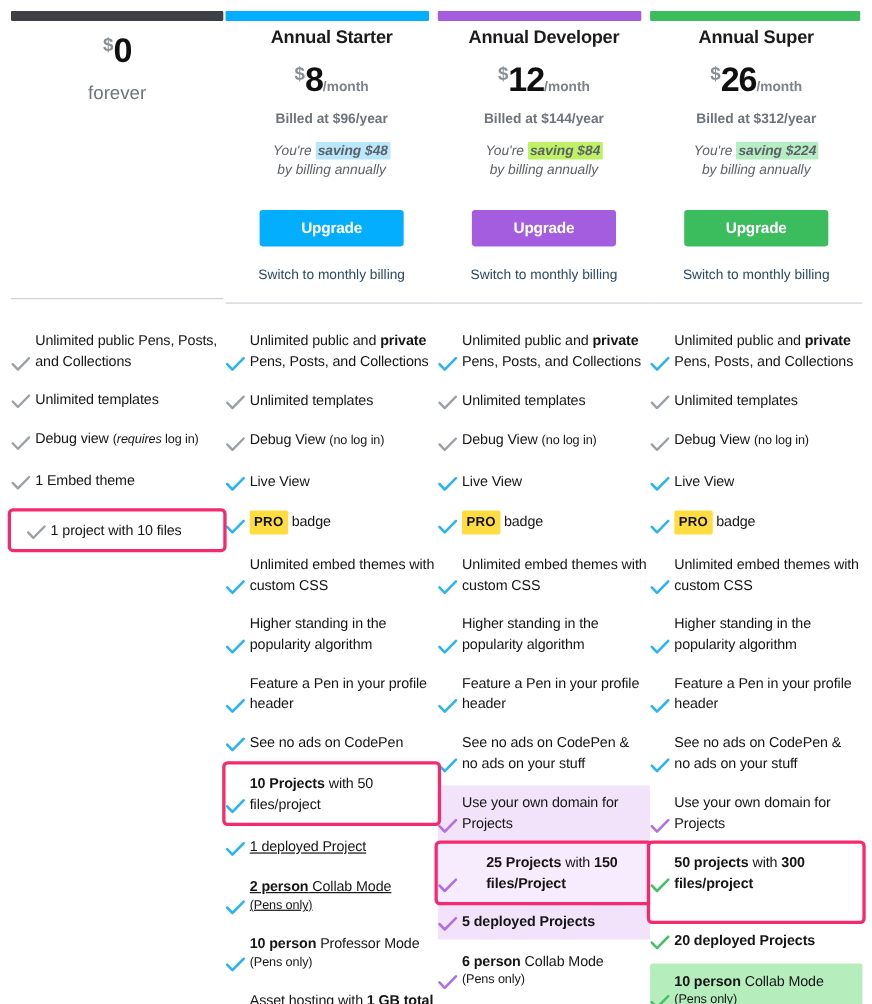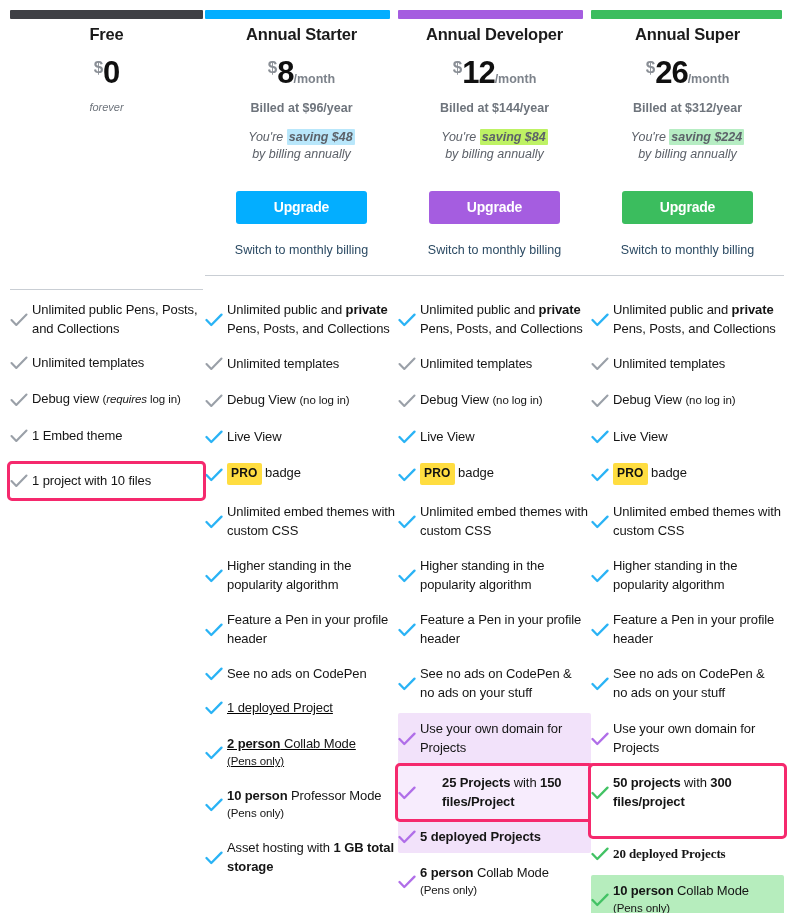--- a/index.html
+++ b/index.html
@@ -57,22 +57,21 @@
   .billed {
     text-align: center;
     font-size: 12.5px;
     font-weight: bold;
     color: #6e747c;
     margin-top: 4px;
     line-height: 16px;
   }
   .forever {
     text-align: center;
-    font-size: 11px;
-    font-style: italic;
+    font-size: 17px;
     color: #6e747c;
     margin-top: 6px;
   }
   .saving {
     text-align: center;
     font-size: 12.5px;
     font-style: italic;
     color: #5c6169;
     margin-top: 13px;
     line-height: 17px;
@@ -115,21 +114,21 @@
   
   .features { position: absolute; width: 193px; top: 296px; }
   .f-0 { left: 10px; }
   .f-1 { left: 205px; }
   .f-2 { left: 398px; }
   .f-3 { left: 591px; }
 
   .feat {
     position: relative;
     display: flex;
-    align-items: center;
+    align-items: flex-end;
     padding: 4px 2px 5px 0;
     margin-bottom: 6px;
     border-radius: 2px;
   }
   .feat .check {
     flex: 0 0 22px;
     width: 22px;
     margin-top: 1px;
     line-height: 0;
   }
@@ -174,21 +173,20 @@
 <div class="page">
 
   <div class="bars">
     <div class="bar" style="left:10px; width:193px; background:#3f4045;"></div>
     <div class="bar" style="left:205px; width:185px; background:#03aeff;"></div>
     <div class="bar" style="left:398px; width:185px; background:#a55de0;"></div>
     <div class="bar" style="left:591px; width:191px; background:#3bbd5e;"></div>
   </div>
 
   <div class="col col-0">
-    <div class="plan-name">Free</div>
     <div class="price-line">
       <span class="cur">$</span><span class="amount">0</span>
     </div>
     <div class="forever">forever</div>
     <div class="divider" style="margin-top:176px;"></div>
   </div>
 
   <div class="col col-1">
     <div class="plan-name">Annual Starter</div>
     <div class="price-line">
@@ -266,21 +264,21 @@
       <span class="txt">Debug view <span class="small">(<span class="it">requires</span> log in)</span></span>
     </div>
     <div class="feat" style="margin-bottom:14px;">
       <span class="check">
           <svg width="18" height="14" viewBox="0 0 18 14">
             <path d="M1.5 7 L6.3 12 L16.5 1.6" fill="none" stroke="#9aa0a8" stroke-width="2.1" stroke-linecap="round" stroke-linejoin="round"></path>
           </svg>
         </span>
       <span class="txt">1 Embed theme</span>
     </div>
-    <div class="feat boxed" style="padding:7px 6px 8px 0;">
+    <div class="feat boxed" style="padding:7px 6px 8px 14px;">
       <span class="check">
           <svg width="18" height="14" viewBox="0 0 18 14">
             <path d="M1.5 7 L6.3 12 L16.5 1.6" fill="none" stroke="#9aa0a8" stroke-width="2.1" stroke-linecap="round" stroke-linejoin="round"></path>
           </svg>
         </span>
       <span class="txt">1 project with 10 files</span>
     </div>
   </div>
 
   <div class="features f-1">
@@ -348,20 +346,28 @@
         </span>
       <span class="txt">Feature a Pen in your profile header</span>
     </div>
     <div class="feat" style="margin-bottom:6px;">
       <span class="check">
           <svg width="18" height="14" viewBox="0 0 18 14">
             <path d="M1.5 7 L6.3 12 L16.5 1.6" fill="none" stroke="#2ab3f5" stroke-width="2.3" stroke-linecap="round" stroke-linejoin="round"></path>
           </svg>
         </span>
       <span class="txt">See no ads on CodePen</span>
+    </div>
+    <div class="feat boxed" style="padding:7px 6px 8px 0; margin-bottom:8px;">
+      <span class="check">
+          <svg width="18" height="14" viewBox="0 0 18 14">
+            <path d="M1.5 7 L6.3 12 L16.5 1.6" fill="none" stroke="#2ab3f5" stroke-width="2.4" stroke-linecap="round" stroke-linejoin="round"></path>
+          </svg>
+        </span>
+      <span class="txt"><b>10 Projects</b> with 50 files/project</span>
     </div>
     <div class="feat" style="margin-bottom:8px;text-decoration:underline;">
       <span class="check">
           <svg width="18" height="14" viewBox="0 0 18 14">
             <path d="M1.5 7 L6.3 12 L16.5 1.6" fill="none" stroke="#2ab3f5" stroke-width="2.3" stroke-linecap="round" stroke-linejoin="round"></path>
           </svg>
         </span>
       <span class="txt">1 deployed Project</span>
     </div>
     <div class="feat" style="margin-bottom:7px;text-decoration:underline;">
@@ -583,21 +589,21 @@
       <span class="txt">Use your own domain for Projects</span>
     </div>
     <div class="feat boxed" style="padding:7px 6px 25px 0; margin-bottom:2px;">
       <span class="check">
           <svg width="18" height="14" viewBox="0 0 18 14">
             <path d="M1.5 7 L6.3 12 L16.5 1.6" fill="none" stroke="#42c264" stroke-width="2.3" stroke-linecap="round" stroke-linejoin="round"></path>
           </svg>
         </span>
       <span class="txt"><b>50 projects</b> with <b>300 files/project</b></span>
     </div>
-    <div class="feat" style="padding:6px 4px 7px 0; margin-bottom:5px;font-family:Liberation Serif, serif;">
+    <div class="feat" style="padding:6px 4px 7px 0; margin-bottom:5px;">
       <span class="check">
           <svg width="18" height="14" viewBox="0 0 18 14">
             <path d="M1.5 7 L6.3 12 L16.5 1.6" fill="none" stroke="#42c264" stroke-width="2.3" stroke-linecap="round" stroke-linejoin="round"></path>
           </svg>
         </span>
       <span class="txt"><b>20 deployed Projects</b></span>
     </div>
     <div class="feat tint-green" style="padding:6px 0 8px 0; margin-bottom:4px;">
       <span class="check">
           <svg width="18" height="14" viewBox="0 0 18 14">

